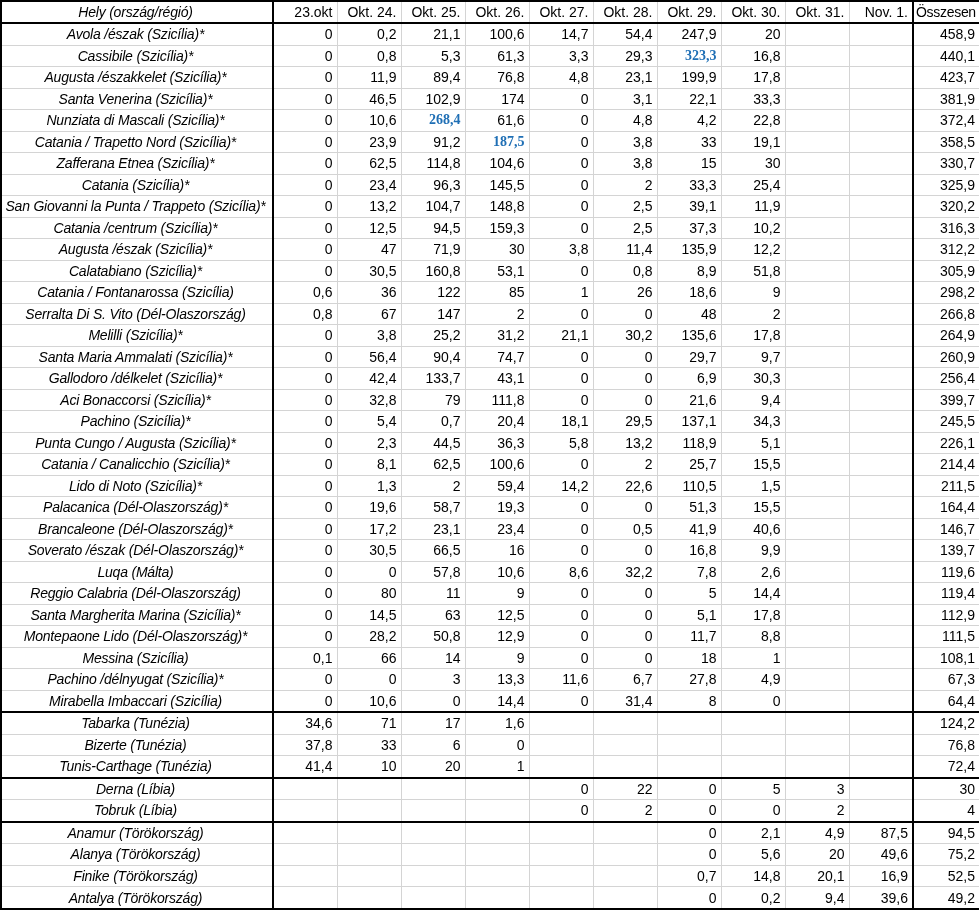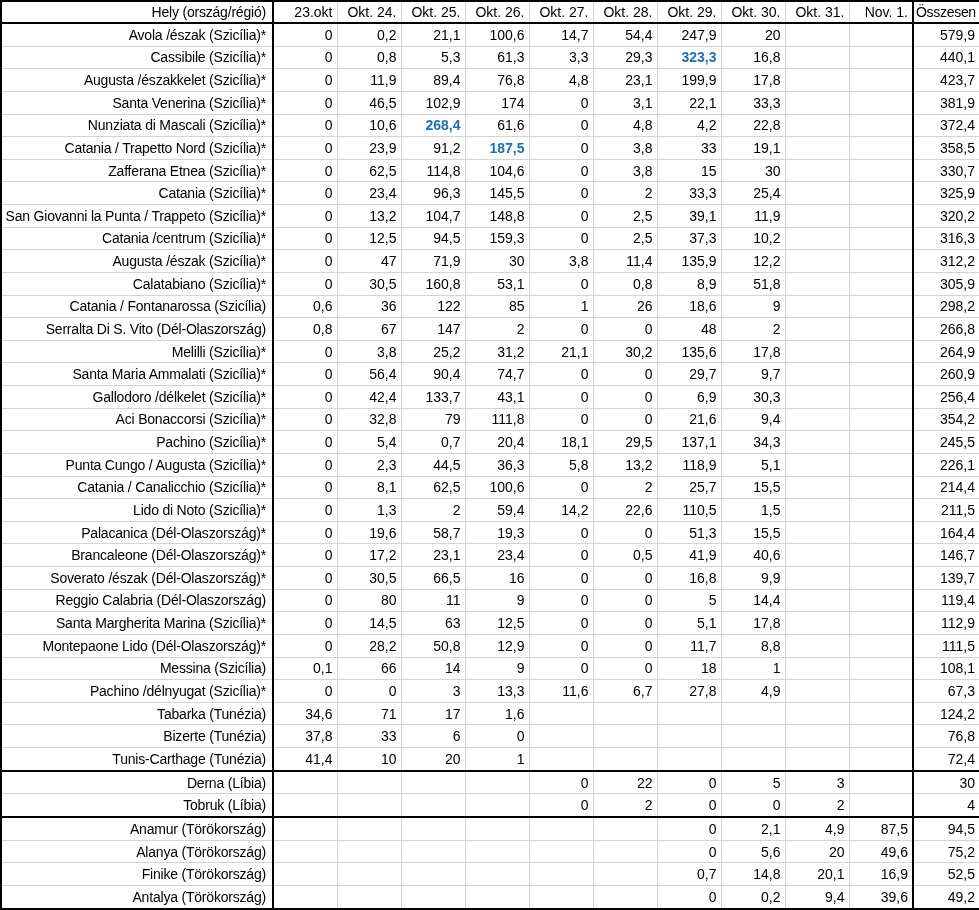--- a/index.html
+++ b/index.html
@@ -13,30 +13,31 @@
   }
   table{border:2px solid var(--thick);}
   th,td{
     border:1px solid var(--grid);
     padding:0 4px;height:20px;
     overflow:hidden;white-space:nowrap;
     font-weight:normal;vertical-align:middle;
   }
   thead th{border-bottom:2px solid var(--thick);}
   .name{
-    text-align:right;padding-left:3px;padding-right:6px;
+    text-align:center;padding-left:3px;padding-right:6px;
     border-right:2px solid var(--thick);
     letter-spacing:-0.2px;
+    font-style:italic;
   }
   .num{text-align:right;}
   .total{border-left:2px solid var(--thick);}
   th.num{text-align:right;}
   th.total{text-align:left;padding-left:2px;letter-spacing:-0.3px;border-radius:9px;}
   tr.group-end td{border-bottom:2px solid var(--thick);}
-  .hl{color:var(--hl);font-weight:bold;}
+  .hl{color:var(--hl);font-weight:bold;font-family:Liberation Serif, serif;}
 </style>
 </head>
 <body>
 
 <table>
   <colgroup>
     <col style="width:272px">
     <col style="width:64px">
       <col style="width:64px">
       <col style="width:64px">
@@ -71,21 +72,21 @@
         <td class="num">0</td>
         <td class="num">0,2</td>
         <td class="num">21,1</td>
         <td class="num">100,6</td>
         <td class="num">14,7</td>
         <td class="num">54,4</td>
         <td class="num">247,9</td>
         <td class="num">20</td>
         <td class="num"></td>
         <td class="num"></td>
-        <td class="num total">579,9</td>
+        <td class="num total">458,9</td>
       </tr>
       <tr>
         <td class="name">Cassibile (Szicília)*</td>
         <td class="num">0</td>
         <td class="num">0,8</td>
         <td class="num">5,3</td>
         <td class="num">61,3</td>
         <td class="num">3,3</td>
         <td class="num">29,3</td>
         <td class="num hl">323,3</td>
@@ -309,21 +310,21 @@
         <td class="num">0</td>
         <td class="num">32,8</td>
         <td class="num">79</td>
         <td class="num">111,8</td>
         <td class="num">0</td>
         <td class="num">0</td>
         <td class="num">21,6</td>
         <td class="num">9,4</td>
         <td class="num"></td>
         <td class="num"></td>
-        <td class="num total">354,2</td>
+        <td class="num total">399,7</td>
       </tr>
       <tr>
         <td class="name">Pachino (Szicília)*</td>
         <td class="num">0</td>
         <td class="num">5,4</td>
         <td class="num">0,7</td>
         <td class="num">20,4</td>
         <td class="num">18,1</td>
         <td class="num">29,5</td>
         <td class="num">137,1</td>
@@ -410,20 +411,34 @@
         <td class="num">16</td>
         <td class="num">0</td>
         <td class="num">0</td>
         <td class="num">16,8</td>
         <td class="num">9,9</td>
         <td class="num"></td>
         <td class="num"></td>
         <td class="num total">139,7</td>
       </tr>
       <tr>
+        <td class="name">Luqa (Málta)</td>
+        <td class="num">0</td>
+        <td class="num">0</td>
+        <td class="num">57,8</td>
+        <td class="num">10,6</td>
+        <td class="num">8,6</td>
+        <td class="num">32,2</td>
+        <td class="num">7,8</td>
+        <td class="num">2,6</td>
+        <td class="num"></td>
+        <td class="num"></td>
+        <td class="num total">119,6</td>
+      </tr>
+      <tr>
         <td class="name">Reggio Calabria (Dél-Olaszország)</td>
         <td class="num">0</td>
         <td class="num">80</td>
         <td class="num">11</td>
         <td class="num">9</td>
         <td class="num">0</td>
         <td class="num">0</td>
         <td class="num">5</td>
         <td class="num">14,4</td>
         <td class="num"></td>
@@ -479,20 +494,34 @@
         <td class="num">3</td>
         <td class="num">13,3</td>
         <td class="num">11,6</td>
         <td class="num">6,7</td>
         <td class="num">27,8</td>
         <td class="num">4,9</td>
         <td class="num"></td>
         <td class="num"></td>
         <td class="num total">67,3</td>
       </tr>
+      <tr class="group-end">
+        <td class="name">Mirabella Imbaccari (Szicília)</td>
+        <td class="num">0</td>
+        <td class="num">10,6</td>
+        <td class="num">0</td>
+        <td class="num">14,4</td>
+        <td class="num">0</td>
+        <td class="num">31,4</td>
+        <td class="num">8</td>
+        <td class="num">0</td>
+        <td class="num"></td>
+        <td class="num"></td>
+        <td class="num total">64,4</td>
+      </tr>
       <tr>
         <td class="name">Tabarka (Tunézia)</td>
         <td class="num">34,6</td>
         <td class="num">71</td>
         <td class="num">17</td>
         <td class="num">1,6</td>
         <td class="num"></td>
         <td class="num"></td>
         <td class="num"></td>
         <td class="num"></td>

